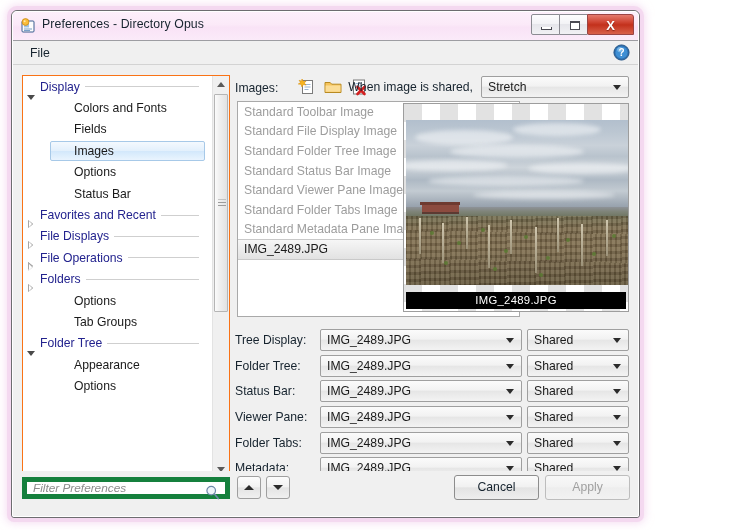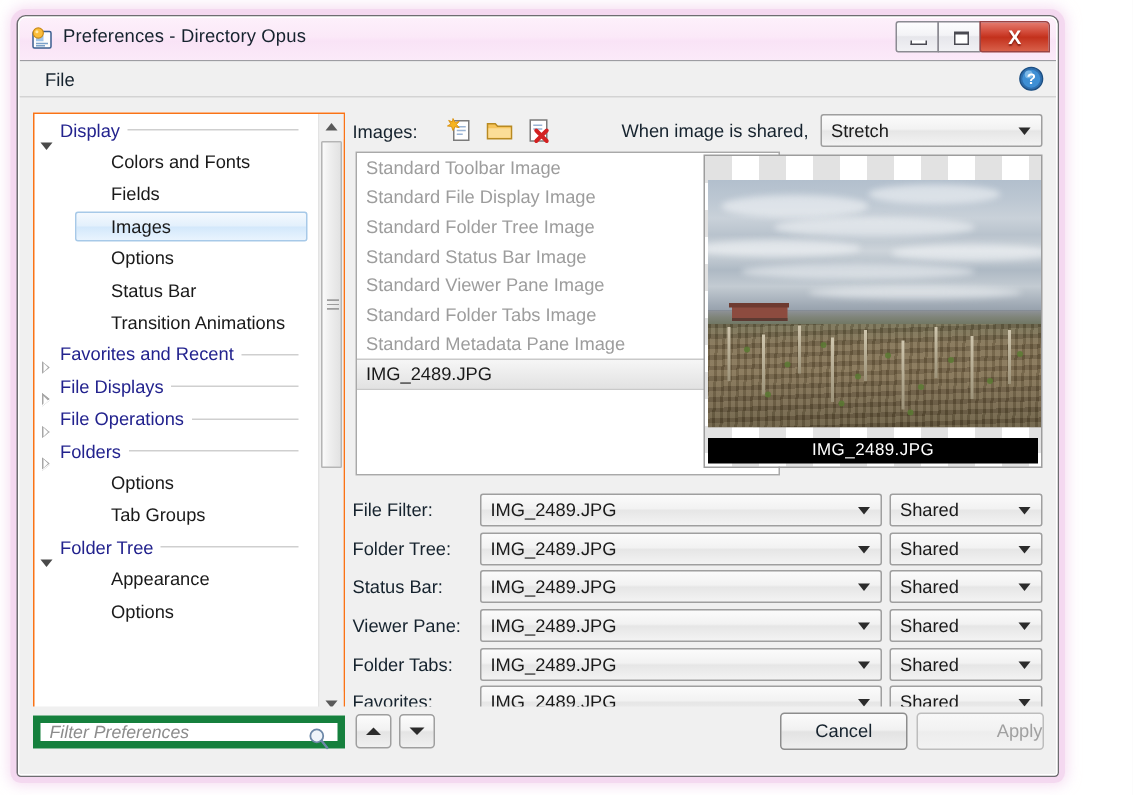--- a/index.html
+++ b/index.html
@@ -8,21 +8,21 @@
     width: 755px; height: 530px;
     background: #ffffff;
     font-family: "Liberation Sans", sans-serif;
     overflow: hidden;
   }
 
   
   #window {
     position: absolute;
     left: 11px; top: 10px;
-    width: 695px; height: 508px;
+    width: 629px; height: 508px;
     border: 1px solid #6d6d70;
     border-radius: 6px 6px 3px 3px;
     background: #f0f0f0;
     box-shadow: 0 0 0 4px rgba(243,214,238,0.85), 0 0 9px 5px rgba(236,192,229,0.55);
   }
   #window-inner {
     position: absolute;
     left: 0; top: 0; right: 0; bottom: 0;
     border: 1px solid #ffffff;
     border-radius: 5px 5px 2px 2px;
@@ -474,21 +474,20 @@
     border-color: #3c7fb1;
     background: linear-gradient(to bottom, #eaf6fd 0%, #d7effc 46%, #bde6fd 52%, #a6d9f4 100%);
     box-shadow: 0 0 0 1px #ffffff inset;
   }
   #btn-cancel { right: 99px; }
   #btn-apply {
     right: 8px;
     color: #a0a0a0;
     border-color: #bdbdbd;
     background: linear-gradient(to bottom, #f8f8f8 0%, #f2f2f2 46%, #ededed 52%, #f2f2f2 100%);
-    text-align: right;
   }
 
   
   .ph-sky {
     position: absolute; left: 0; top: 0; width: 100%; height: 55%;
     background: linear-gradient(to bottom,
        #b2bfcd 0%, #bcc7d2 14%, #c9d1d9 28%,
        #b9c3cd 40%, #cdd4da 52%, #aeb9c4 66%,
        #c3cbd2 78%, #9fa9b4 92%, #8e98a3 100%);
   }
@@ -618,24 +617,20 @@
         <div class="tree-row">
           <span class="tree-arrow"></span>
           <span class="tree-child">Options</span>
         </div>
 
         <div class="tree-row">
           <span class="tree-arrow"></span>
           <span class="tree-child">Status Bar</span>
         </div>
 
-        <div class="tree-row">
-          <span class="tree-arrow"></span>
-          <span class="tree-child">Transition Animations</span>
-        </div>
 
         <div class="tree-row">
           <span class="tree-arrow">
                 <i class="arrow-closed"></i>
               </span>
           <span class="tree-group-label">Favorites and Recent</span>
           <span class="tree-group-line"></span>
         </div>
 
         <div class="tree-row">
@@ -791,21 +786,21 @@
             <div class="ph-vine" style="left:39%; top:74%;"></div>
             <div class="ph-vine" style="left:60%; top:82%;"></div>
           </div>
         </div>
         <div id="preview-caption">IMG_2489.JPG</div>
       </div>
 
       <div id="combo-rows">
 
         <div class="combo-row">
-          <span class="combo-label">File Filter:</span>
+          <span class="combo-label">Tree Display:</span>
           <div class="combo combo-main">
             <span class="combo-text">IMG_2489.JPG</span>
             <span class="combo-arrow"></span>
           </div>
           <div class="combo combo-share">
             <span class="combo-text">Shared</span>
             <span class="combo-arrow"></span>
           </div>
         </div>
 
@@ -851,21 +846,21 @@
             <span class="combo-text">IMG_2489.JPG</span>
             <span class="combo-arrow"></span>
           </div>
           <div class="combo combo-share">
             <span class="combo-text">Shared</span>
             <span class="combo-arrow"></span>
           </div>
         </div>
 
         <div class="combo-row">
-          <span class="combo-label">Favorites:</span>
+          <span class="combo-label">Metadata:</span>
           <div class="combo combo-main">
             <span class="combo-text">IMG_2489.JPG</span>
             <span class="combo-arrow"></span>
           </div>
           <div class="combo combo-share">
             <span class="combo-text">Shared</span>
             <span class="combo-arrow"></span>
           </div>
         </div>
 

